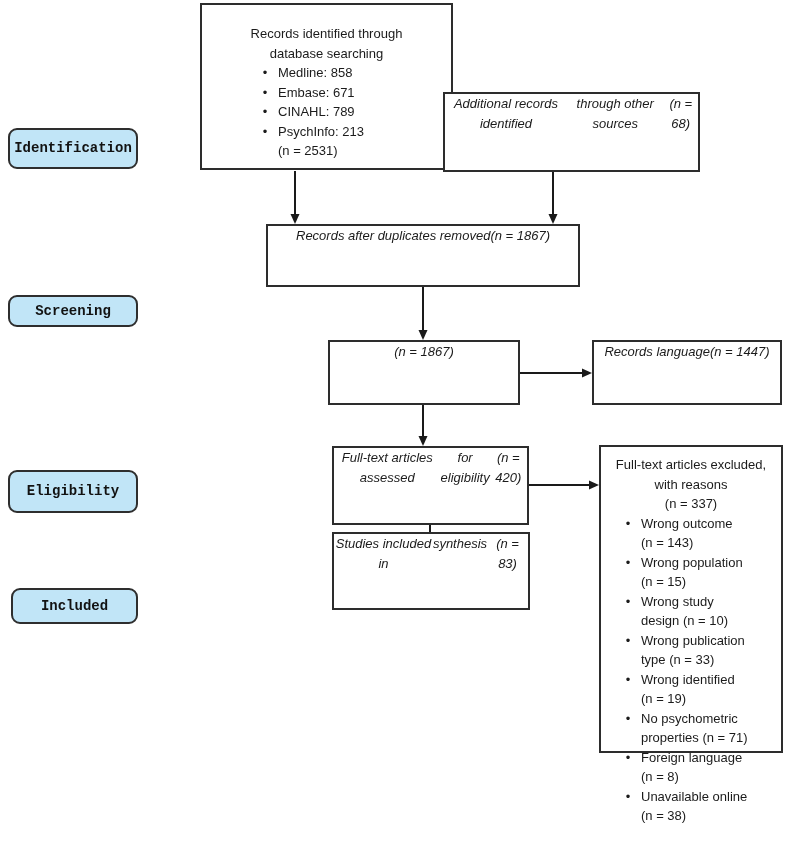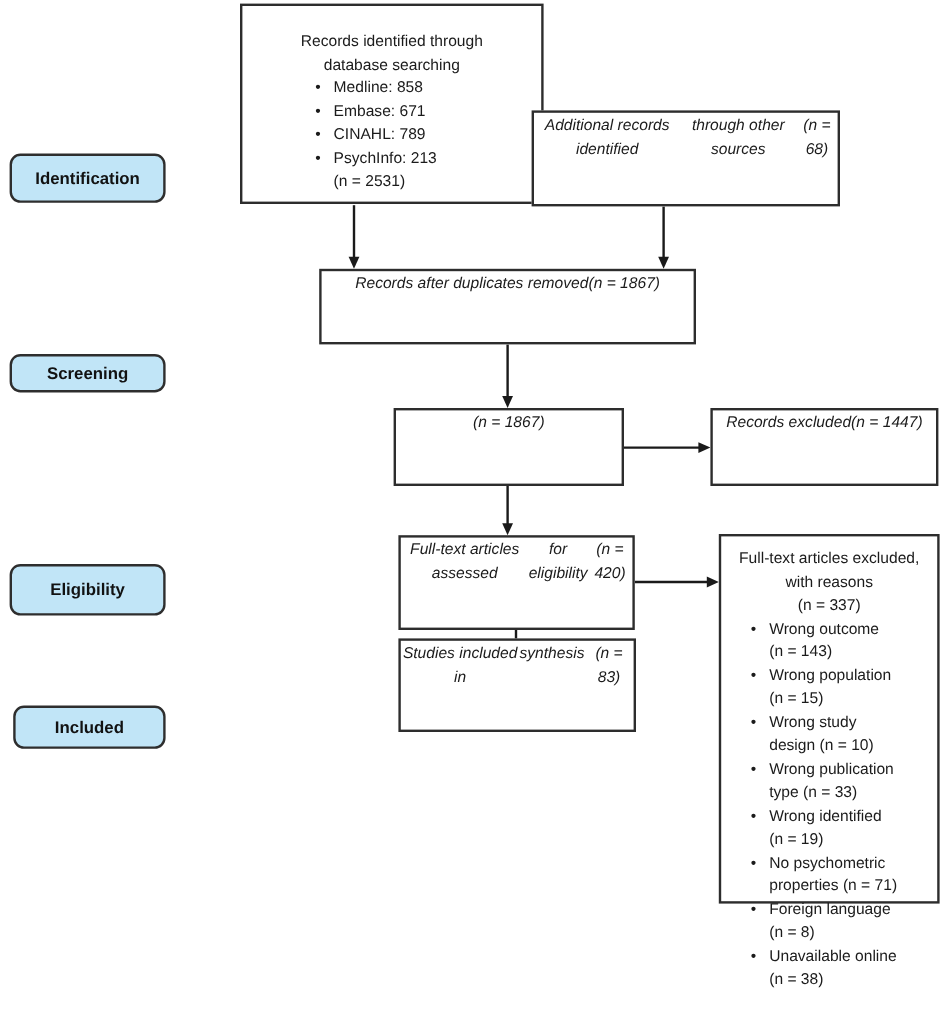--- a/index.html
+++ b/index.html
@@ -11,21 +11,21 @@
     overflow:hidden;
   }
   .arrows { position:absolute; left:0; top:0; width:790px; height:846px; pointer-events:none; }
   .arrows line { stroke:#1a1a1a; stroke-width:2; }
   .arrows polygon { fill:#1a1a1a; }
 
   .stage {
     position:absolute; box-sizing:border-box;
     background:#c1e5f7; border:2px solid #2e2e2e; border-radius:9px;
     display:flex; align-items:center; justify-content:center;
-    font-weight:bold; font-size:14px; color:#121212;
+    font-weight:bold; font-size:14px; color:#121212;font-family:Liberation Mono, monospace;
   }
   .stage-identification { left:8px;  top:128px; width:130px; height:41px; }
   .stage-screening      { left:8px;  top:295px; width:130px; height:32px; }
   .stage-eligibility    { left:8px;  top:470px; width:130px; height:43px; }
   .stage-included       { left:11px; top:588px; width:127px; height:36px; }
 
   .box {
     position:absolute; box-sizing:border-box;
     background:#ffffff; border:2px solid #2d2d2d;
     text-align:center;
@@ -136,21 +136,21 @@
   <div class="box box-duplicates vcenter">
     <div>Records after duplicates removed</div>
     <div>(n = 1867)</div>
   </div>
 
   <div class="box box-screened vcenter">
     <div>(n = 1867)</div>
   </div>
 
   <div class="box box-excluded vcenter">
-    <div>Records excluded</div>
+    <div>Records language</div>
     <div>(n = 1447)</div>
   </div>
 
   <div class="box box-fulltext vcenter">
     <div>Full-text articles assessed</div>
     <div>for eligibility</div>
     <div>(n = 420)</div>
   </div>
 
   <div class="box box-synthesis vcenter">

